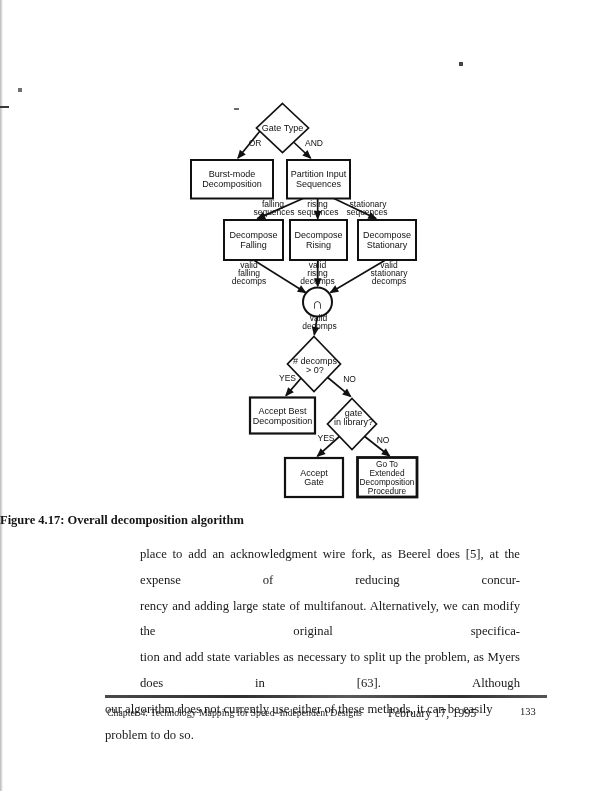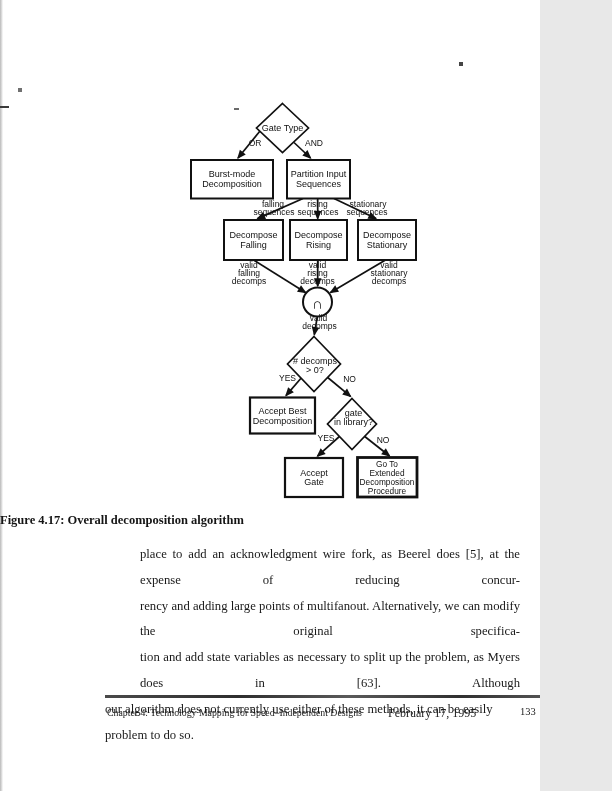--- a/index.html
+++ b/index.html
@@ -1,18 +1,18 @@
 <!DOCTYPE html>
 <html><head>
 <meta charset="utf-8">
 <style>
   html,body{margin:0;padding:0;background:#e8e8e8;}
   .page{
     position:relative;
-    width:540px;height:791px;
+    width:612px;height:791px;
     background:#ffffff;
     overflow:hidden;
     font-family:"Liberation Serif", serif;
     color:#1a1a1a;
   }
   .scan-edge{
     position:absolute;left:0;top:0;width:3px;height:791px;
     background:linear-gradient(to right,#b9b9b9,#e6e6e6 70%,#ffffff);
   }
   .flowchart-svg{position:absolute;left:0;top:0;}
@@ -170,21 +170,21 @@
       <text class="fc-label" x="349.5" y="382">NO</text>
       <text class="fc-label" x="326" y="441">YES</text>
       <text class="fc-label" x="383" y="442.5">NO</text>
     </g>
   </svg>
 
   <div class="figure-caption">Figure 4.17: Overall decomposition algorithm</div>
 
   <div class="body-text">
     <div class="jline">place to add an acknowledgment wire fork, as Beerel does [5], at the expense of reducing concur-</div>
-    <div class="jline">rency and adding large points of multifanout. Alternatively, we can modify the original specifica-</div>
+    <div class="jline">rency and adding large state of multifanout. Alternatively, we can modify the original specifica-</div>
     <div class="jline">tion and add state variables as necessary to split up the problem, as Myers does in [63]. Although</div>
     <div class="lline">our algorithm does not currently use either of these methods, it can be easily problem to do so.</div>
   </div>
 
   <div class="footer-rule"></div>
   <div class="footer-left">Chapter 4: Technology Mapping for Speed–Independent Designs</div>
   <div class="footer-date">February 17, 1995</div>
   <div class="footer-page">133</div>
 
 </div>

